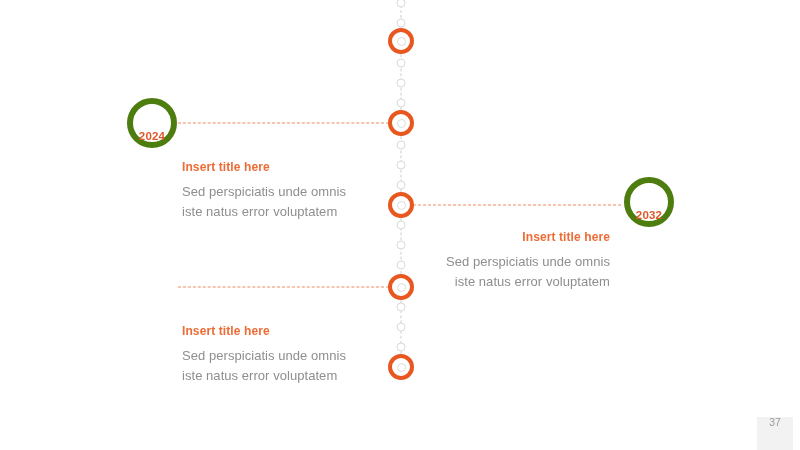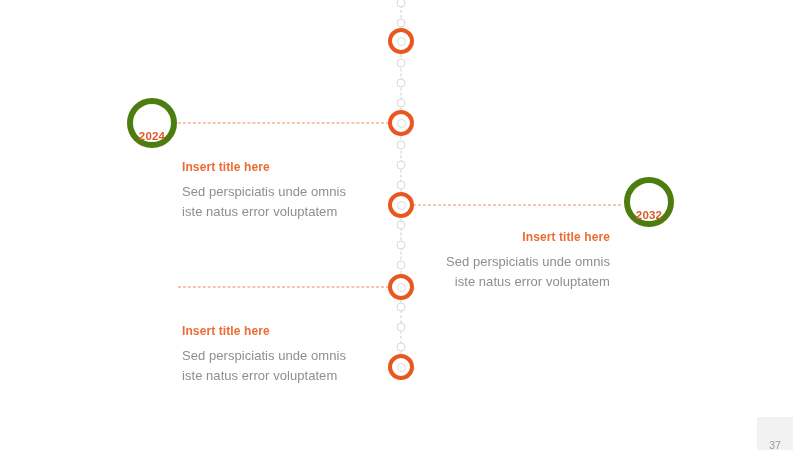--- a/index.html
+++ b/index.html
@@ -130,21 +130,21 @@
 
   
   #page-badge {
     position: absolute;
     left: 757px;
     top: 417px;
     width: 36px;
     height: 33px;
     background: #f2f2f2;
     display: flex;
-    align-items: flex-end;
+    align-items: flex-start;
     justify-content: center;
   }
   #page-badge .page-num {
     font-size: 10.5px;
     color: #9a9a9a;
     line-height: 1;
   }
 </style>
 </head>
 <body>

